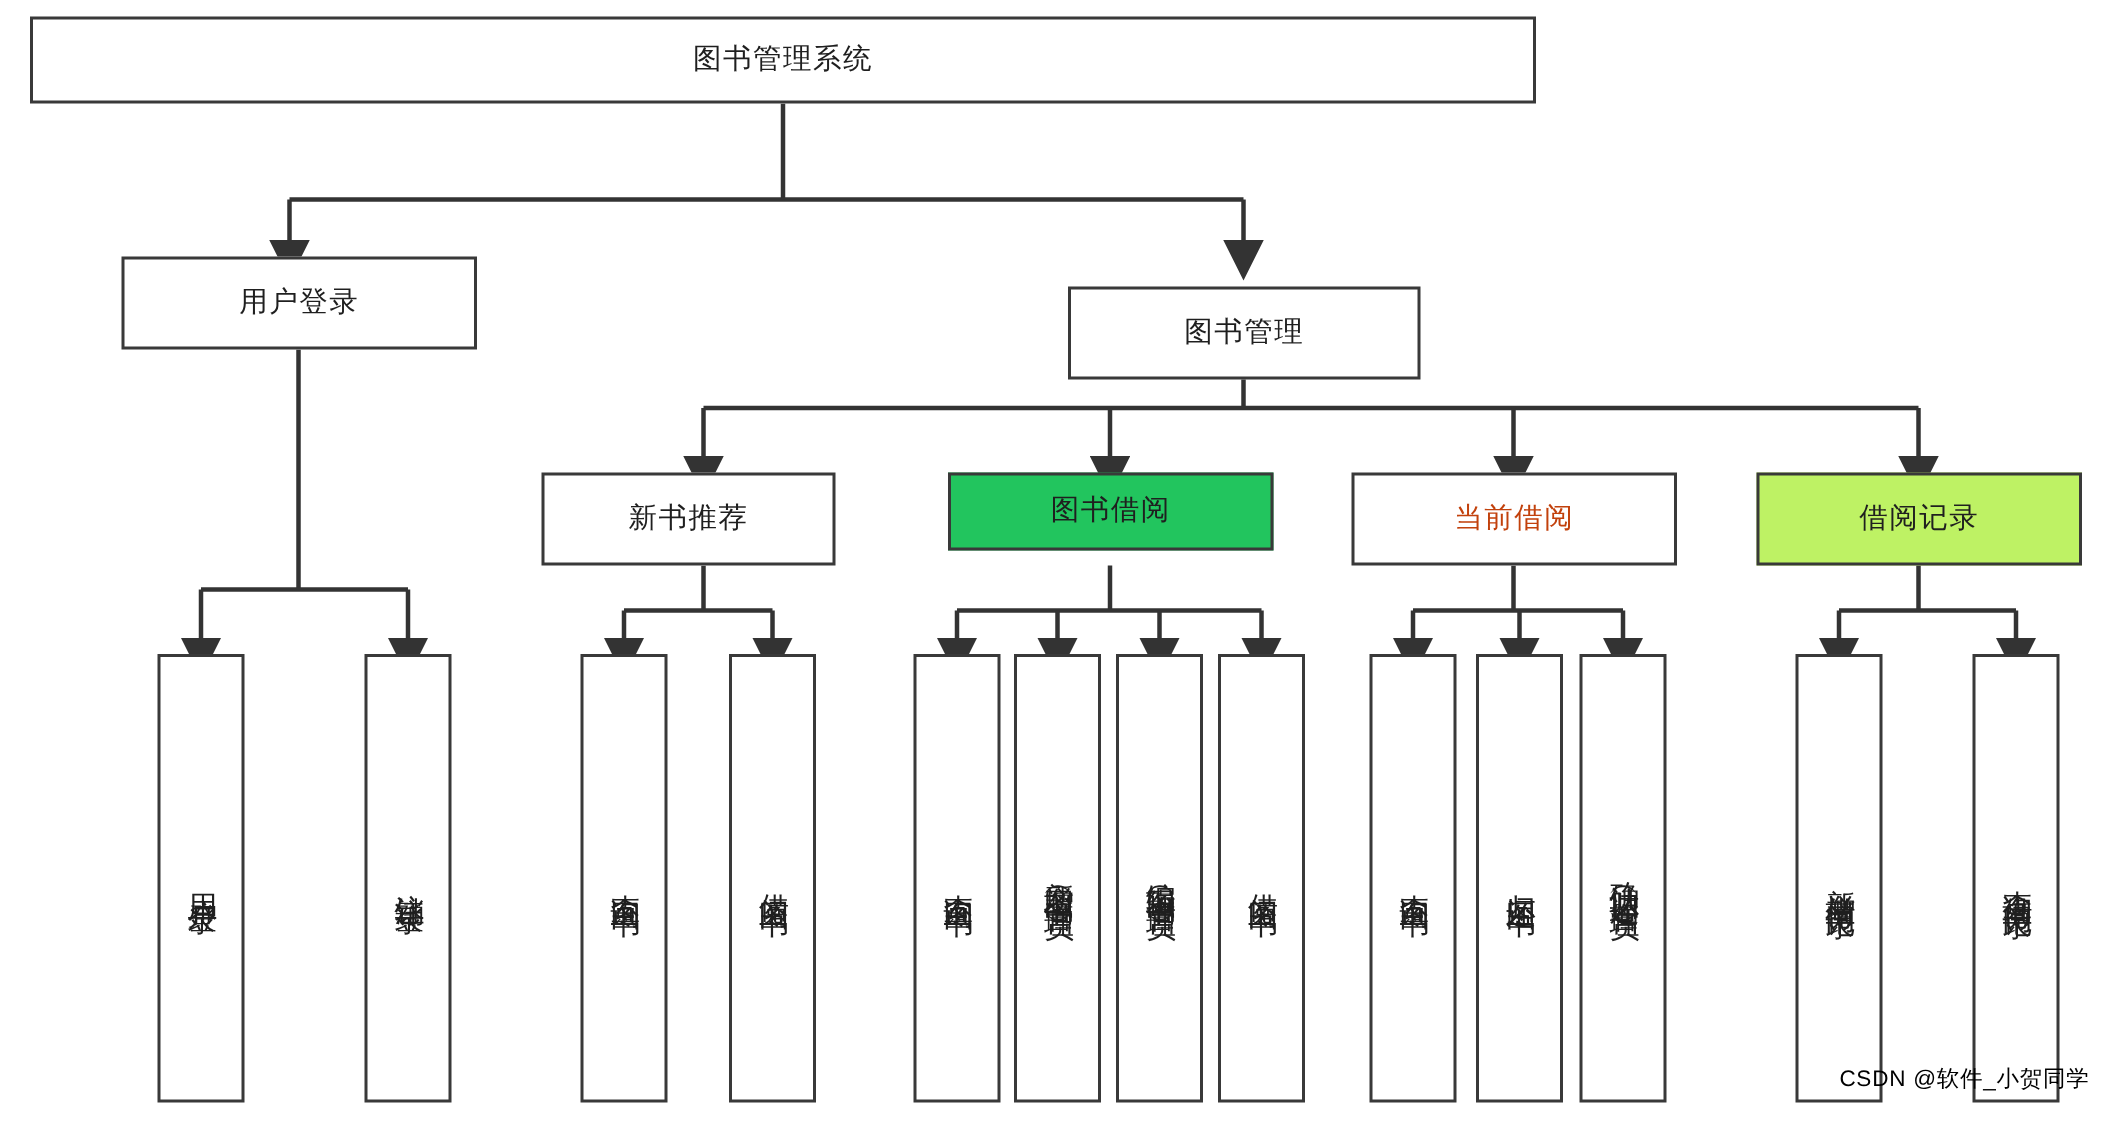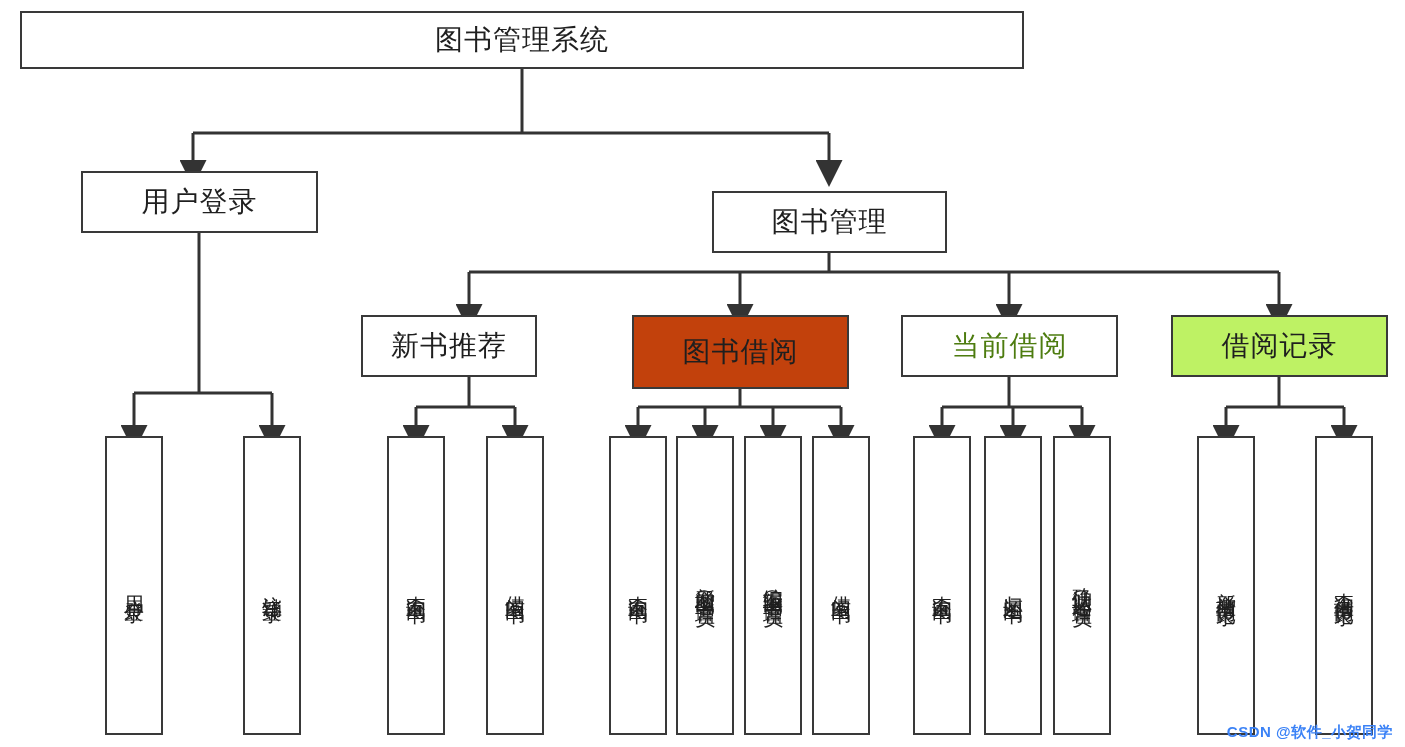--- a/index.html
+++ b/index.html
@@ -28,45 +28,44 @@
     position: absolute;
     box-sizing: border-box;
     border: 2px solid #393939;
     background: #ffffff;
     display: flex;
     align-items: center;
     justify-content: center;
     color: #1f1f1f;
   }
   .node-box.horizontal {
-    font-size: 28px;
+    font-size: 19px;
     line-height: 1.2;
     letter-spacing: 1px;
   }
   .node-box.vertical {
     writing-mode: vertical-rl;
     text-orientation: upright;
     font-size: 20px;
     line-height: 1.25;
     letter-spacing: 3px;
     padding: 6px 0;
     white-space: nowrap;
   }
   .node-label {
     display: block;
   }
   .watermark {
     position: absolute;
     right: 12px;
-    bottom: 5px;
+    bottom: 18px;
     font-size: 15px;
-    color: #3b82f6;
+    color: #000000;
     white-space: nowrap;
     letter-spacing: 0.5px;
-    font-weight: bold;
   }
 </style>
 </head>
 <body>
 
 <div id="diagram-root">
 
   <svg id="diagram-svg" width="1405" height="747">
     <defs>
       <marker id="arrowhead" markerWidth="9" markerHeight="9" refX="1" refY="4.5" orient="auto" markerUnits="strokeWidth">
@@ -120,27 +119,27 @@
   <div id="nodes-layer">
       <div class="node-box horizontal" style="left: 20px; top: 11px; width: 1004px; height: 58px; border-color: rgb(57, 57, 57); background: rgb(255, 255, 255); color: rgb(31, 31, 31);">
         <span class="node-label">图书管理系统</span>
       </div>
       <div class="node-box horizontal" style="left: 81px; top: 171px; width: 237px; height: 62px; border-color: rgb(57, 57, 57); background: rgb(255, 255, 255); color: rgb(31, 31, 31);">
         <span class="node-label">用户登录</span>
       </div>
       <div class="node-box horizontal" style="left: 712px; top: 171px; width: 235px; height: 62px; border-color: rgb(57, 57, 57); background: rgb(255, 255, 255); color: rgb(31, 31, 31); margin-top: 20px;">
         <span class="node-label">图书管理</span>
       </div>
-      <div class="node-box horizontal" style="left: 361px; top: 315px; width: 176px; height: 62px; border-color: rgb(57, 57, 57); background: rgb(255, 255, 255); color: rgb(31, 31, 31);">
+      <div class="node-box horizontal" style="left: 361px; top: 315px; width: 196px; height: 62px; border-color: rgb(57, 57, 57); background: rgb(255, 255, 255); color: rgb(31, 31, 31);">
         <span class="node-label">新书推荐</span>
       </div>
-      <div class="node-box horizontal" style="left: 632px; top: 315px; width: 217px; height: 74px; border-color: rgb(57, 57, 57); background: #c2410c; color: rgb(31, 31, 31);">
+      <div class="node-box horizontal" style="left: 632px; top: 315px; width: 217px; height: 52px; border-color: rgb(57, 57, 57); background: #22c55e; color: rgb(31, 31, 31);">
         <span class="node-label">图书借阅</span>
       </div>
-      <div class="node-box horizontal" style="left: 901px; top: 315px; width: 217px; height: 62px; border-color: rgb(57, 57, 57); background: rgb(255, 255, 255); color: #4d7c0f;">
+      <div class="node-box horizontal" style="left: 901px; top: 315px; width: 217px; height: 62px; border-color: rgb(57, 57, 57); background: rgb(255, 255, 255); color: #c2410c;">
         <span class="node-label">当前借阅</span>
       </div>
       <div class="node-box horizontal" style="left: 1171px; top: 315px; width: 217px; height: 62px; border-color: rgb(57, 57, 57); background: #bef264; color: rgb(31, 31, 31);">
         <span class="node-label">借阅记录</span>
       </div>
       <div class="node-box vertical" style="left: 105px; top: 436px; width: 58px; height: 299px; border-color: rgb(57, 57, 57); background: rgb(255, 255, 255); color: rgb(31, 31, 31);">
         <span class="node-label">用户登录</span>
       </div>
       <div class="node-box vertical" style="left: 243px; top: 436px; width: 58px; height: 299px; border-color: rgb(57, 57, 57); background: rgb(255, 255, 255); color: rgb(31, 31, 31);">
         <span class="node-label">注销登录</span>

